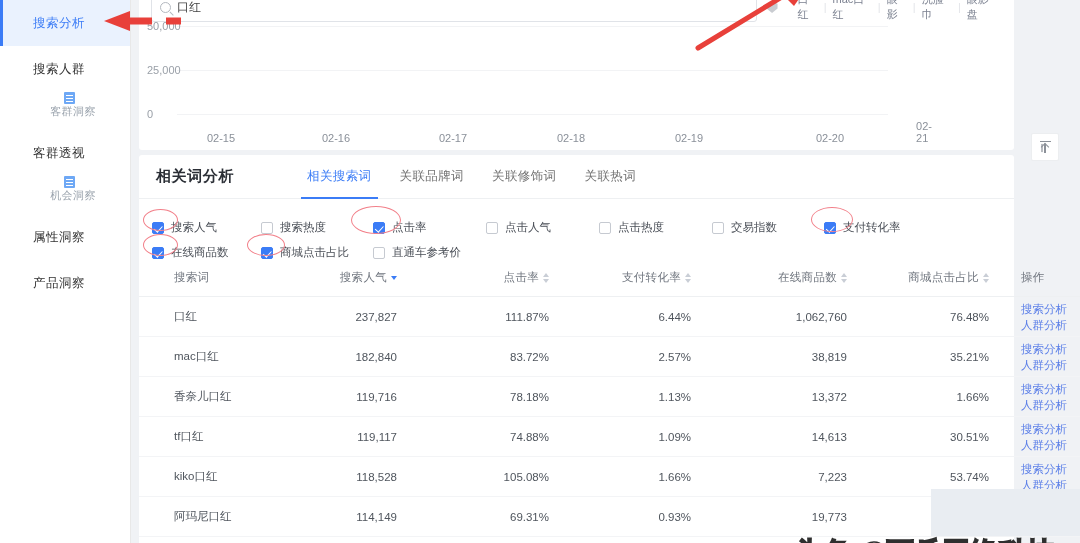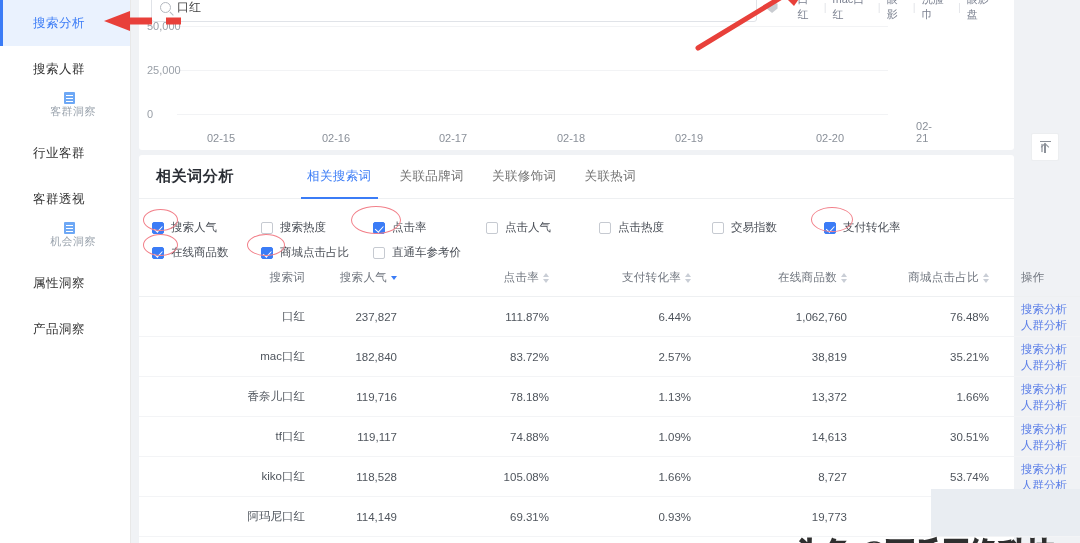--- a/index.html
+++ b/index.html
@@ -188,21 +188,21 @@
   }
 
   
   table { border-collapse: collapse; width: 875px; table-layout: fixed; }
   th {
     font-size: 11.5px; font-weight: normal; color: #70767f;
     text-align: right; padding: 9px 0 11px 0;
     border-bottom: 1px solid #eef0f2;
     letter-spacing: .3px;
   }
-  th.c0, td.c0 { text-align: right; padding-left: 14px; width: 166px; }
+  th.c0, td.c0 { text-align: left; padding-left: 35px; width: 166px; }
   th.c1, td.c1 { width: 150px; padding-right: 58px; }
   th.c2, td.c2 { width: 140px; padding-right: 46px; }
   th.c3, td.c3 { width: 140px; padding-right: 44px; }
   th.c4, td.c4 { width: 140px; padding-right: 28px; }
   th.c5, td.c5 { width: 140px; padding-right: 26px; }
   th.c6, td.c6 { width: 70px; text-align: left; padding-left: 6px; }
   td {
     font-size: 11.5px; color: #4f555d;
     text-align: right;
     height: 40px;
@@ -276,23 +276,20 @@
   <div class="sidebar">
     <div class="side-item active">
       <span>搜索分析</span>
     </div>
     <div class="side-item">
       <span>搜索人群</span>
     </div>
     <div class="side-group">
       <span class="grp-icon"></span>
       <span>客群洞察</span>
-    </div>
-    <div class="side-item">
-      <span>行业客群</span>
     </div>
     <div class="side-item">
       <span>客群透视</span>
     </div>
     <div class="side-group">
       <span class="grp-icon"></span>
       <span>机会洞察</span>
     </div>
     <div class="side-item">
       <span>属性洞察</span>
@@ -524,21 +521,21 @@
                   <a>搜索分析</a>
                   <a>人群分析</a>
                 </span>
               </td>
             </tr>
             <tr>
               <td class="c0">kiko口红</td>
               <td class="c1">118,528</td>
               <td class="c2">105.08%</td>
               <td class="c3">1.66%</td>
-              <td class="c4">8,727</td>
+              <td class="c4">7,223</td>
               <td class="c5">53.74%</td>
               <td class="c6">
                 <span class="ops">
                   <a>搜索分析</a>
                   <a>人群分析</a>
                 </span>
               </td>
             </tr>
             <tr>
               <td class="c0">阿玛尼口红</td>

